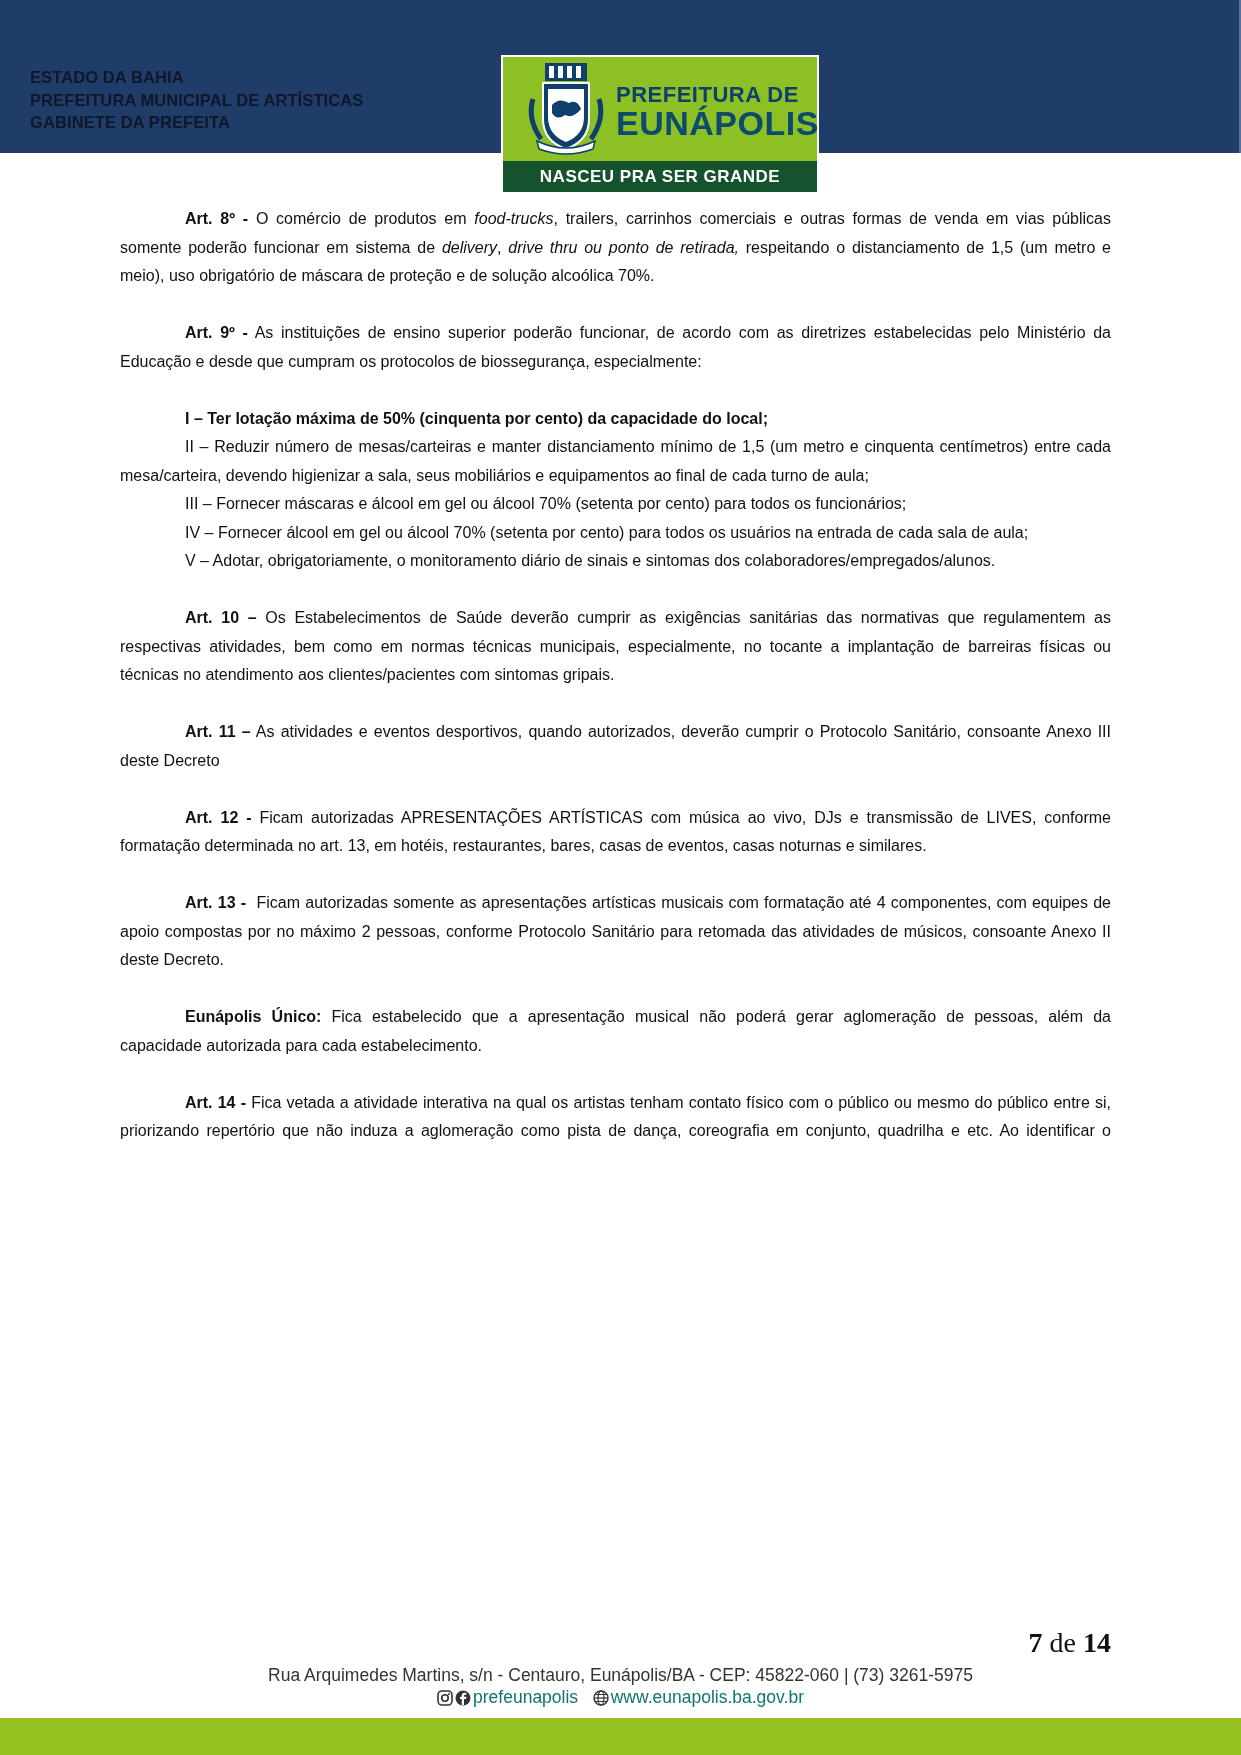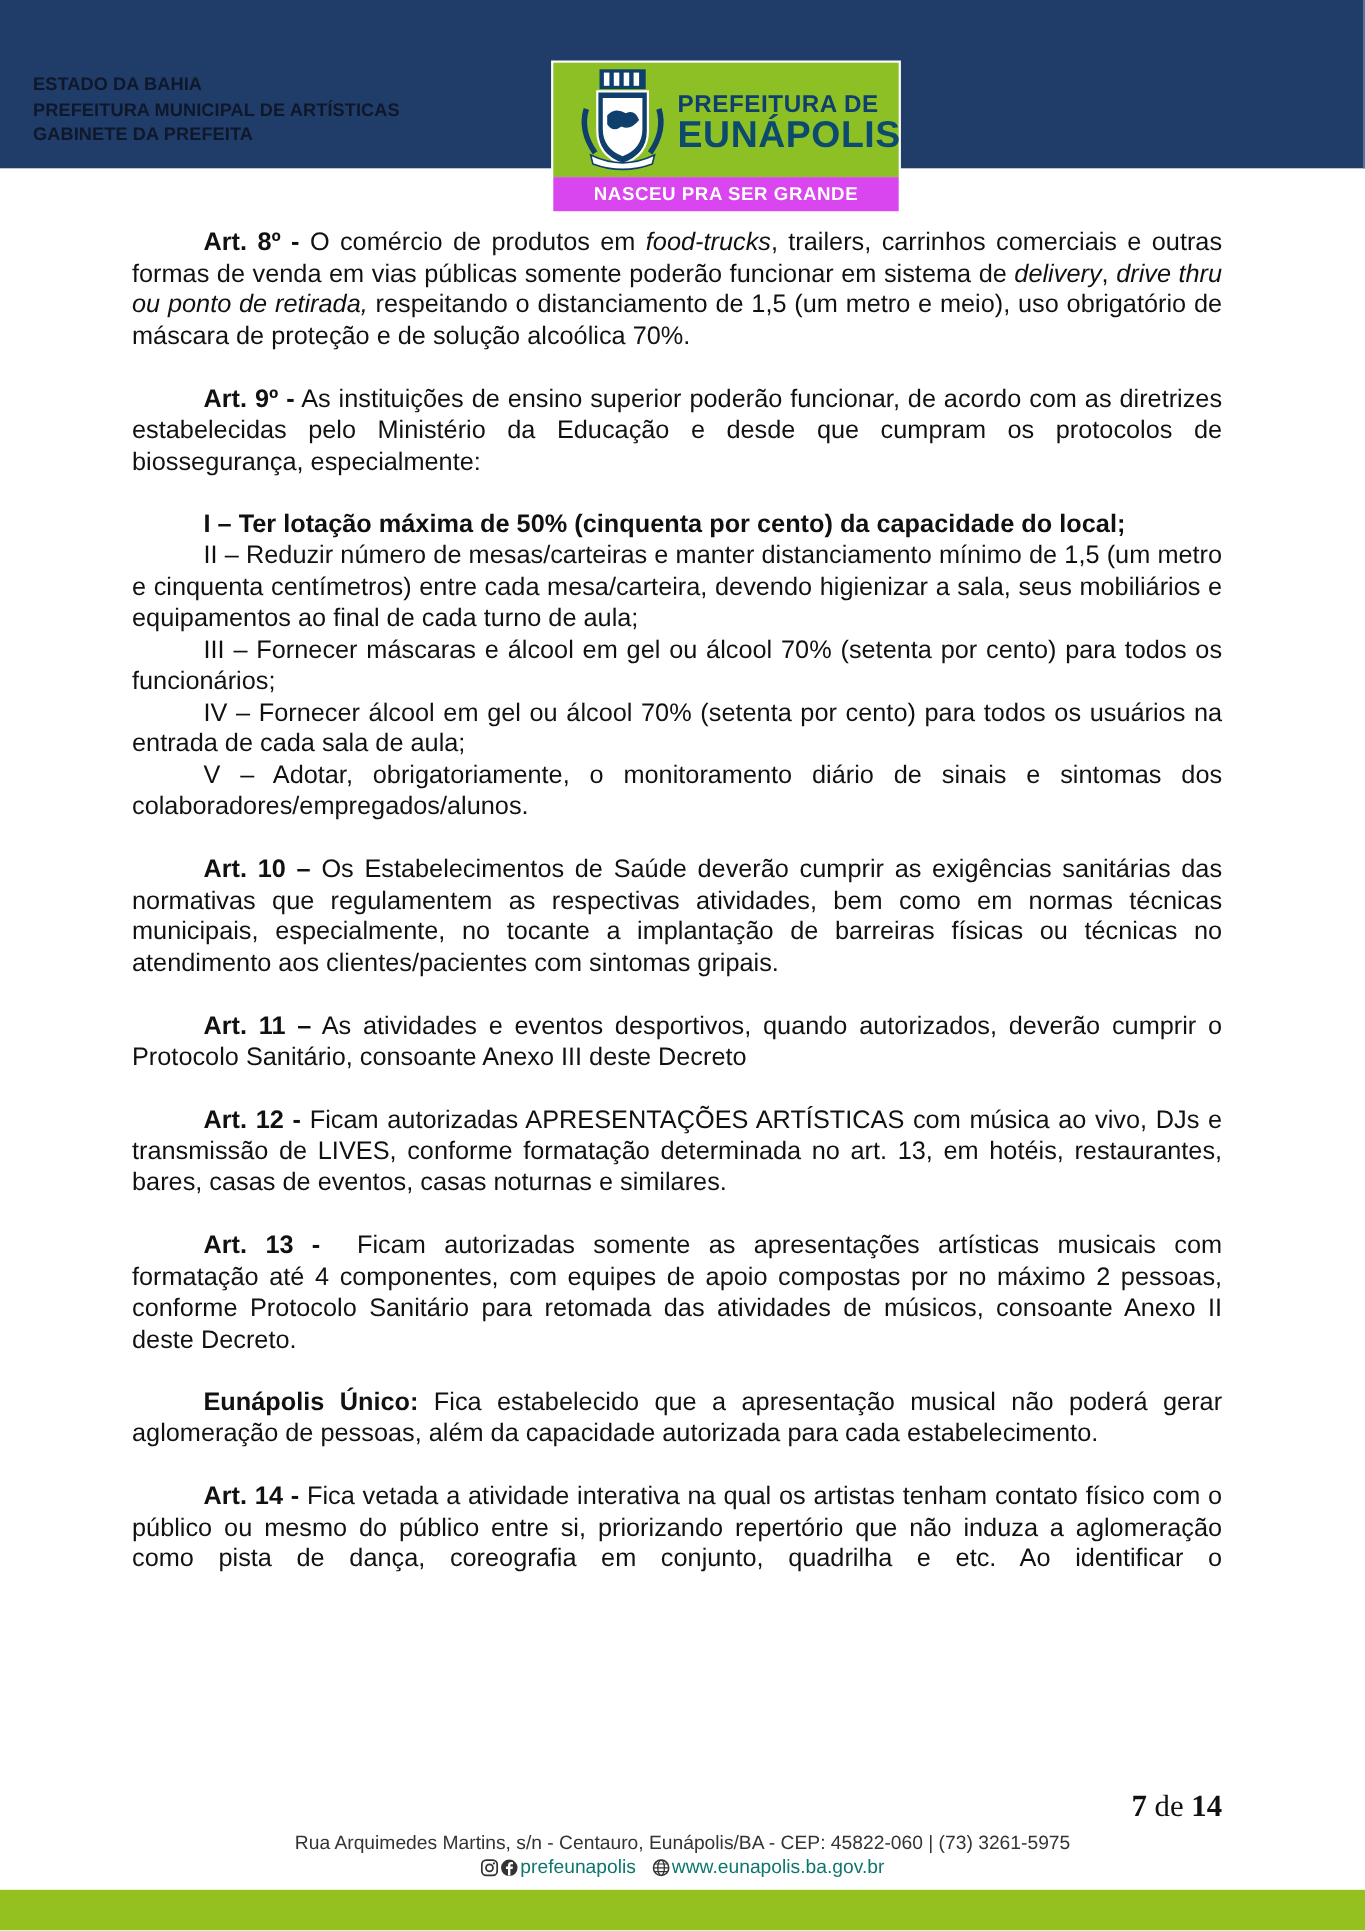--- a/index.html
+++ b/index.html
@@ -17,36 +17,36 @@
     font-size: 16.5px; line-height: 22.5px; letter-spacing: 0.1px;
   }
   .logo {
     position: absolute; left: 461px; top: 55px; width: 318px; height: 139px;
     background: #fff; padding: 2px; box-sizing: border-box; margin-left: 40px;
   }
   .logo-green {
     position: absolute; left: 2px; top: 2px; right: 2px; height: 104px; background: #8cc025;
   }
   .logo-blue {
-    position: absolute; left: 2px; bottom: 2px; right: 2px; height: 31px; background: #d946ef;
+    position: absolute; left: 2px; bottom: 2px; right: 2px; height: 31px; background: #14532d;
     color: #fff; font-family: "Liberation Sans", sans-serif; font-weight: bold; font-size: 17px;
     text-align: center; line-height: 31px; letter-spacing: 0.5px;
   }
   .crest { position: absolute; left: 16px; top: 2px; width: 94px; height: 100px; }
   .logo-l1 {
     position: absolute; left: 113px; top: 26px; color: #0f3f6c; font-weight: bold;
     font-size: 22px; letter-spacing: 0.5px; line-height: 24px;
   }
   .logo-l2 {
     position: absolute; left: 113px; top: 48px; color: #0c4a6e; font-weight: bold;
     font-size: 34px; letter-spacing: 0.5px; line-height: 36px;
   }
   .content {
     position: absolute; left: 120px; top: 205px; width: 991px;
-    font-size: 23px; line-height: 28.5px; text-align: justify;
+    font-size: 16px; line-height: 28.5px; text-align: justify;
   }
   .content p { margin: 0; }
   .indent { text-indent: 65px; }
   .gap { height: 28.5px; }
   .b { font-weight: bold; }
   .i { font-style: italic; }
   .page-num {
     position: absolute; right: 130px; top: 1627px; font-family: "Liberation Serif", serif;
     font-size: 28px;
   }

